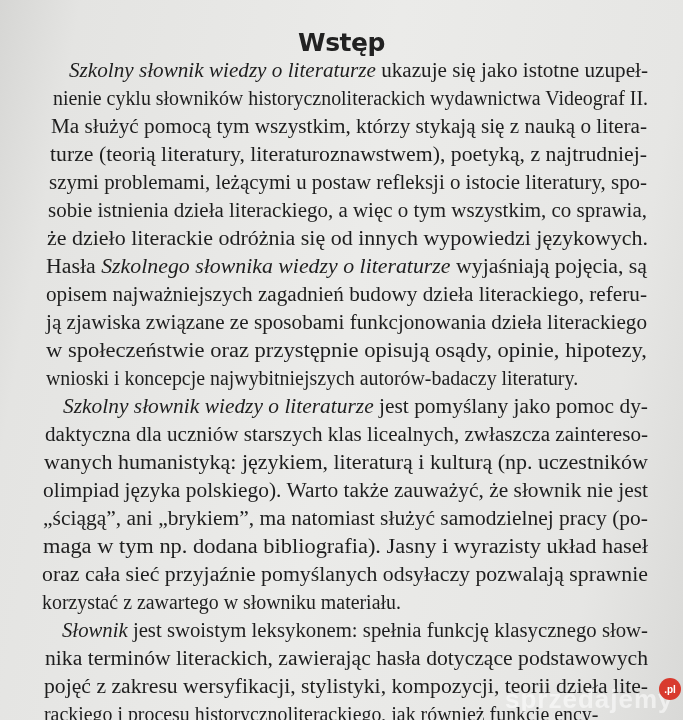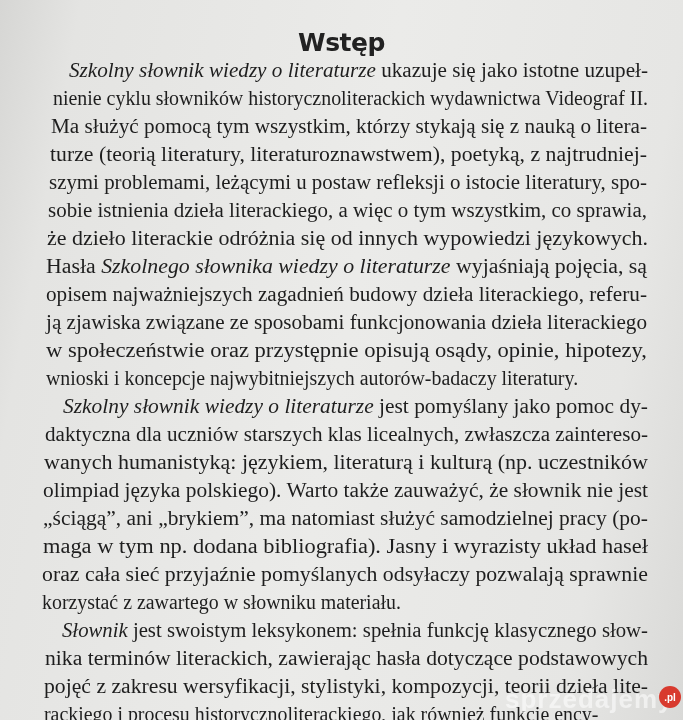--- a/index.html
+++ b/index.html
@@ -26,21 +26,21 @@
   .line i { font-style: italic; }
   .watermark {
     position: absolute; left: 505px; top: 668px;
     font-family: "Liberation Sans", sans-serif; font-size: 26px; font-weight: bold;
     color: rgba(255,255,255,0.55); letter-spacing: 1px;
   }
   .wm-badge {
     position: absolute; left: 659px; top: 662px; width: 22px; height: 22px;
     border-radius: 50%; background: #d83a2e; color: #fff;
     font-family: "Liberation Sans", sans-serif; font-size: 10px; font-weight: bold;
-    display: flex; align-items: center; justify-content: center; margin-top: 8px;
+    display: flex; align-items: center; justify-content: center;
   }
 </style>
 </head>
 <body>
 
 <div class="page">
   <div class="title">Wstęp</div>
   <div id="text">
       <div class="line" style="top: 42px; left: 69px; transform: scaleX(1.0324);"><i>Szkolny słownik wiedzy o literaturze</i> ukazuje się jako istotne uzupeł-</div>
       <div class="line" style="top: 70px; left: 53px; transform: scaleX(0.9712);">nienie cyklu słowników historycznoliterackich wydawnictwa Videograf II.</div>

